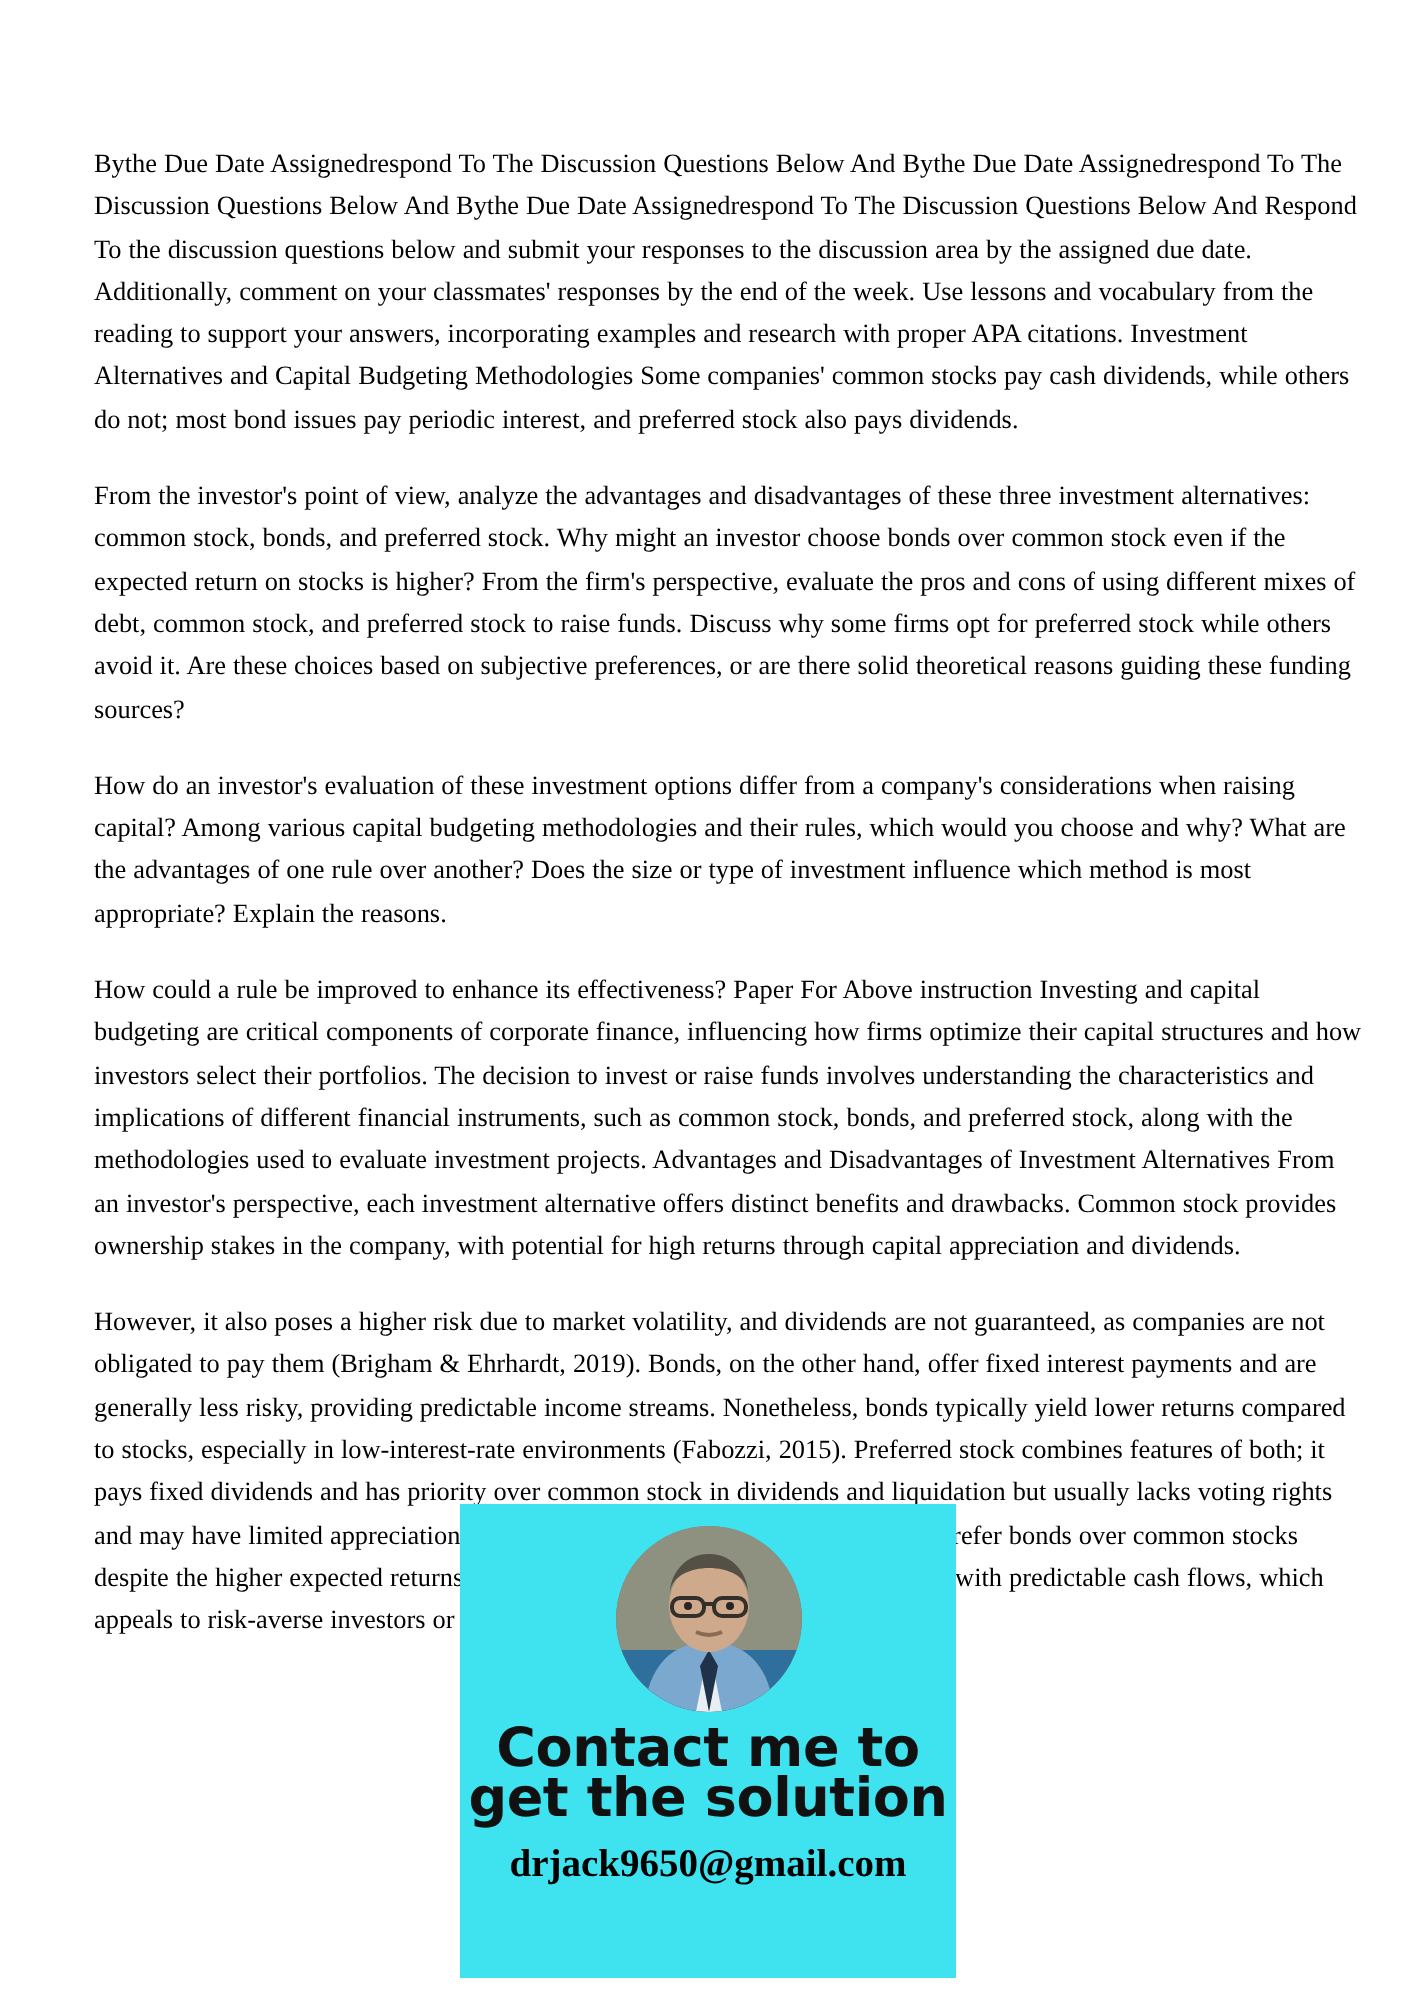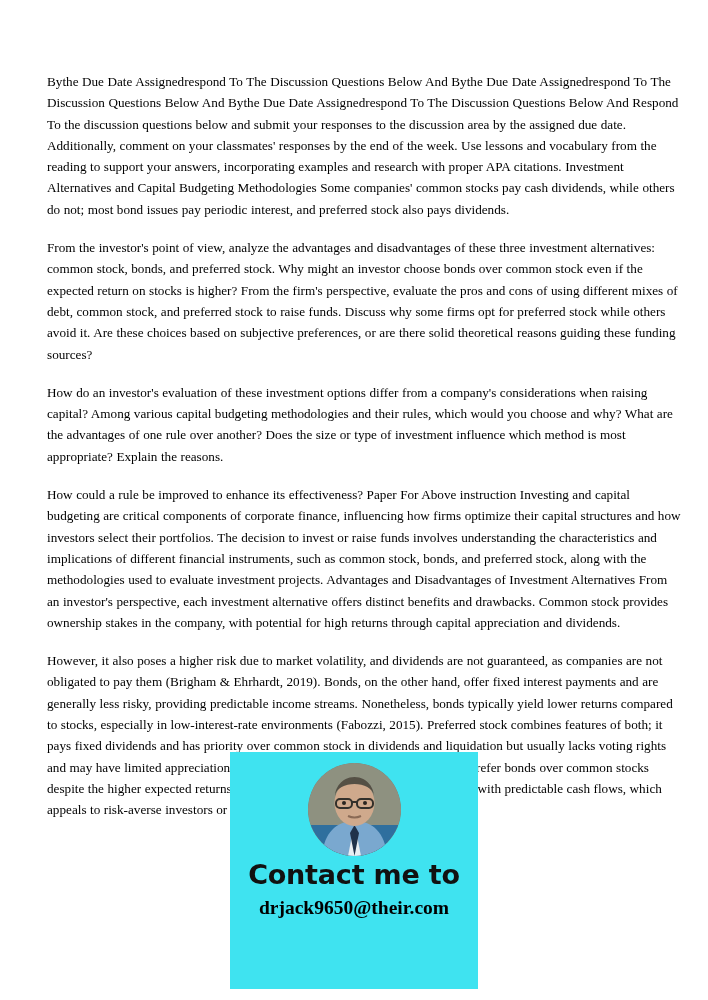--- a/index.html
+++ b/index.html
@@ -115,16 +115,17 @@
           <rect x="28" y="36" width="16" height="9" rx="4" fill="none" stroke="#33302b" stroke-width="2"></rect>
           <rect x="49" y="36" width="16" height="9" rx="4" fill="none" stroke="#33302b" stroke-width="2"></rect>
           <line x1="44" y1="39" x2="49" y2="39" stroke="#33302b" stroke-width="2"></line>
           <ellipse cx="36" cy="40" rx="2" ry="2" fill="#2a2520"></ellipse>
           <ellipse cx="57" cy="40" rx="2" ry="2" fill="#2a2520"></ellipse>
           <path d="M40 53 Q46.5 56 53 53" stroke="#8a6a55" stroke-width="2" fill="none"></path>
         </g>
       </svg>
     </div>
     <div class="contact-line">Contact me to</div>
-    <div id="contact-email">drjack9650@their.com</div>
+    <div class="contact-line">get the solution</div>
+    <div id="contact-email">drjack9650@gmail.com</div>
   </div>
 
 </div>
 
 </body></html>

